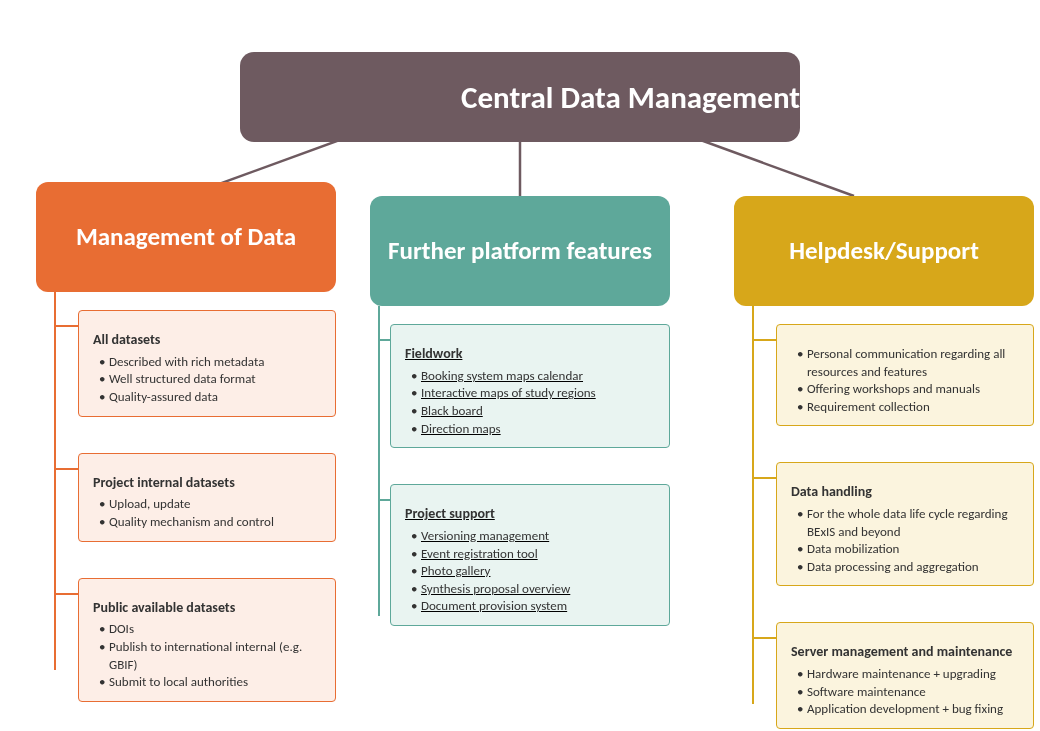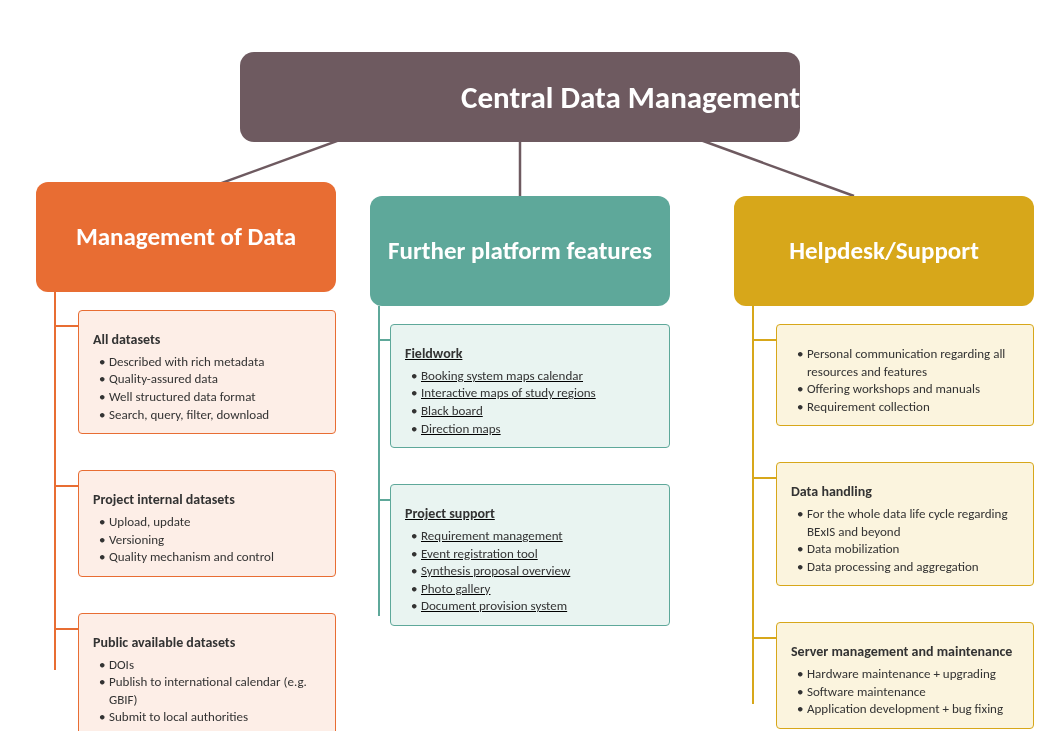--- a/index.html
+++ b/index.html
@@ -141,38 +141,36 @@
 <div class="column col1">
   <div class="cat-box orange">
     <span>Management of Data</span>
   </div>
   <div class="cards">
     <div class="vline" style="height:378px;"></div>
     <div class="card">
       <div class="card-title">All datasets</div>
       <ul>
         <li>Described with rich metadata</li>
+        <li>Well structured data format</li>
         <li>Quality-assured data</li>
-        <li>Well structured data format</li>
-        <li>Search, query, filter, download</li>
       </ul>
     </div>
     <div class="card">
       <div class="card-title">Project internal datasets</div>
       <ul>
         <li>Upload, update</li>
-        <li>Versioning</li>
         <li>Quality mechanism and control</li>
       </ul>
     </div>
     <div class="card">
       <div class="card-title">Public available datasets</div>
       <ul>
         <li>DOIs</li>
-        <li>Publish to international calendar (e.g. GBIF)</li>
+        <li>Publish to international internal (e.g. GBIF)</li>
         <li>Submit to local authorities</li>
       </ul>
     </div>
   </div>
 </div>
 
 <div class="column col2">
   <div class="cat-box teal">
     <span>Further platform features</span>
   </div>
@@ -183,24 +181,24 @@
       <ul>
         <li>Booking system maps calendar</li>
         <li>Interactive maps of study regions</li>
         <li>Black board</li>
         <li>Direction maps</li>
       </ul>
     </div>
     <div class="card">
       <div class="card-title">Project support</div>
       <ul>
-        <li>Requirement management</li>
+        <li>Versioning management</li>
         <li>Event registration tool</li>
+        <li>Photo gallery</li>
         <li>Synthesis proposal overview</li>
-        <li>Photo gallery</li>
         <li>Document provision system</li>
       </ul>
     </div>
   </div>
 </div>
 
 <div class="column col3">
   <div class="cat-box gold">
     <span>Helpdesk/Support</span>
   </div>

